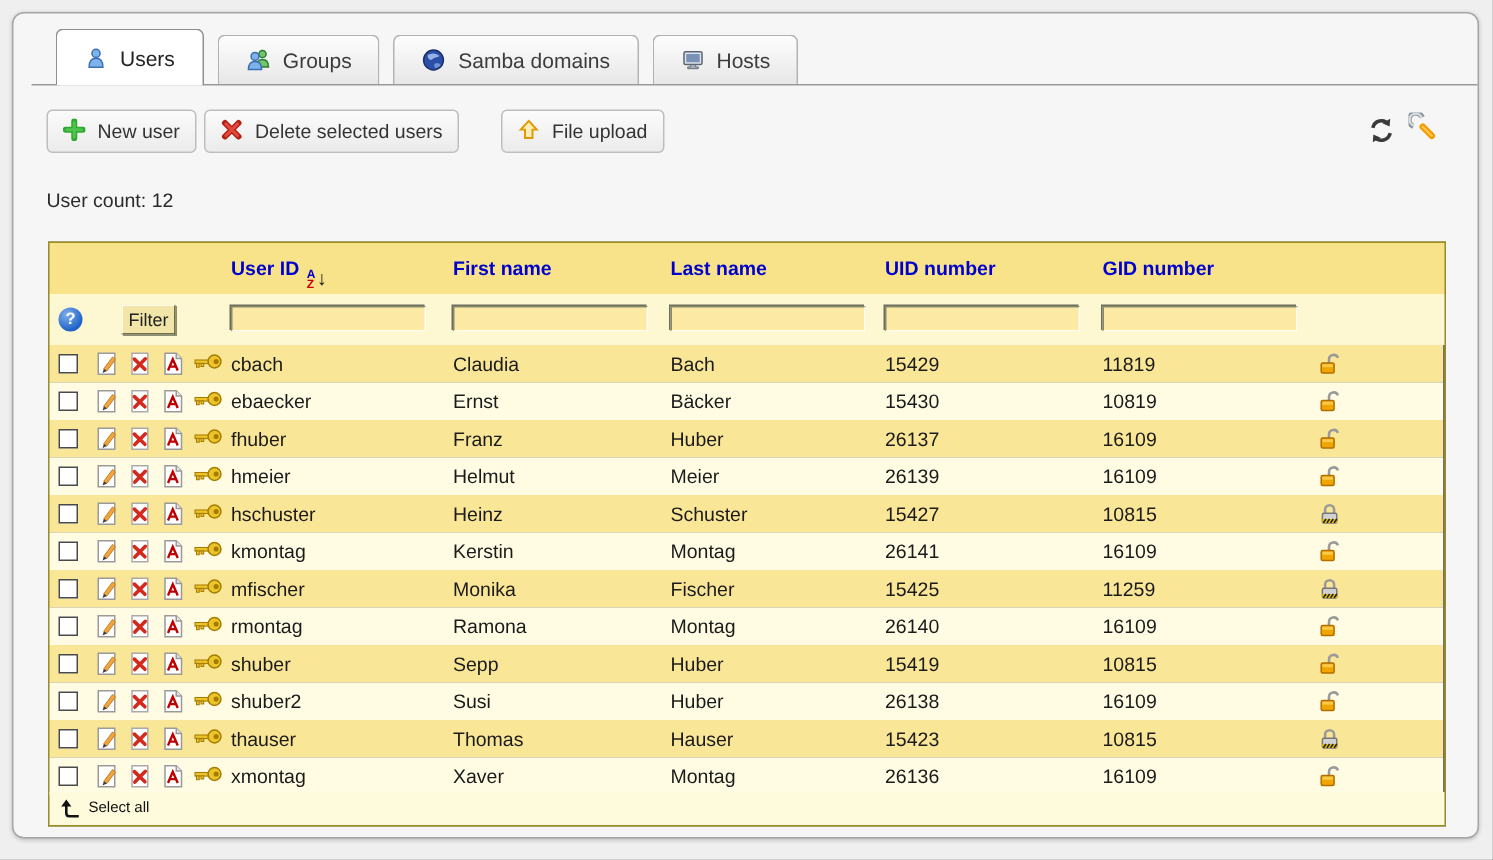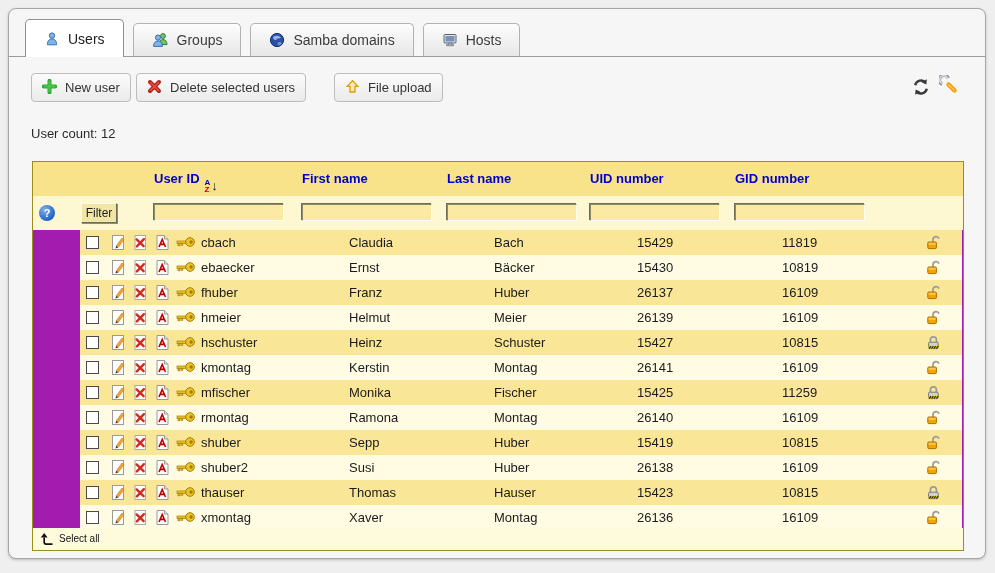--- a/index.html
+++ b/index.html
@@ -4,21 +4,21 @@
 <style>
   html,body{margin:0;padding:0;width:995px;height:573px;background:#efefef;
     font-family:"Liberation Sans","DejaVu Sans",sans-serif;overflow:hidden;}
   *{box-sizing:border-box;}
 
   .container{position:absolute;left:8px;top:8px;width:978px;height:551px;
     background:#f6f6f6;border:1px solid #a6a6a6;border-radius:8px;
     box-shadow:0 1px 3px rgba(0,0,0,.22);}
 
   
-  .tab-strip{position:absolute;left:0;right:0;top:10px;height:38px;display:flex;
+  .tab-strip{position:absolute;left:12px;right:0;top:10px;height:38px;display:flex;
     align-items:flex-end;padding-left:16px;border-bottom:1px solid #9a9a9a;text-align:center;}
   .tab{height:33px;display:flex;align-items:center;gap:8px;padding:0 18px;
     background:linear-gradient(#fdfdfd,#e7e7e7);border:1px solid #b2b2b2;
     border-bottom:none;border-radius:5px 5px 0 0;margin-right:9px;
     font-size:14px;color:#3c3c3c;cursor:pointer;}
   .tab.active{height:38px;background:#fff;border-color:#8f8f8f;margin-bottom:-1px;
     z-index:2;color:#222;}
   .tab svg{display:block;}
 
   
@@ -26,24 +26,24 @@
     align-items:center;gap:8px;padding:0 10px;background:linear-gradient(#fbfbfb,#ebebeb);
     border:1px solid #bdbdbd;border-radius:4px;font-size:13px;color:#333;cursor:pointer;}
   #btn-new{left:22px}#btn-delete{left:127px}#btn-upload{left:325px}
   .tool-icon{position:absolute;top:68px;width:20px;height:20px;cursor:pointer;}
   #icon-refresh{right:54px}#icon-wrench{right:26px;top:66px}
 
   .user-count{position:absolute;left:22px;top:117px;font-size:13px;color:#2b2b2b;}
 
   
   .utable{position:absolute;left:23px;top:152px;width:932px;height:390px;
-    border:1px solid #9c8d1c;background:#a21caf;}
+    border:1px solid #9c8d1c;background:#737373;}
   .thead{position:absolute;left:0;right:0;top:0;height:34px;background:#f8e38b;}
   .tfilter{position:absolute;left:0;right:0;top:34px;height:34px;background:#fdf8d2;}
-  .trows{position:absolute;left:0;right:1px;top:68px;height:300px;margin-left:47px;}
+  .trows{position:absolute;left:0;right:1px;top:68px;height:300px;}
   .tselect{position:absolute;left:0;right:0;bottom:0;height:22px;background:#fefbdc;
     cursor:pointer;}
 
   .hcell{position:absolute;top:0;line-height:34px;font-size:13px;font-weight:bold;
     color:#0000cc;white-space:nowrap;}
   .hcell.two-line{line-height:15px;top:3px;width:84px;white-space:normal;}
   .x-uid{left:121px}.x-first{left:269px}.x-last{left:414px}
   .x-unum{left:557px}.x-gnum{left:702px}.x-status{left:845px}
 
   .sort-wrap{display:inline-flex;align-items:center;margin-left:5px;vertical-align:-2px;}

